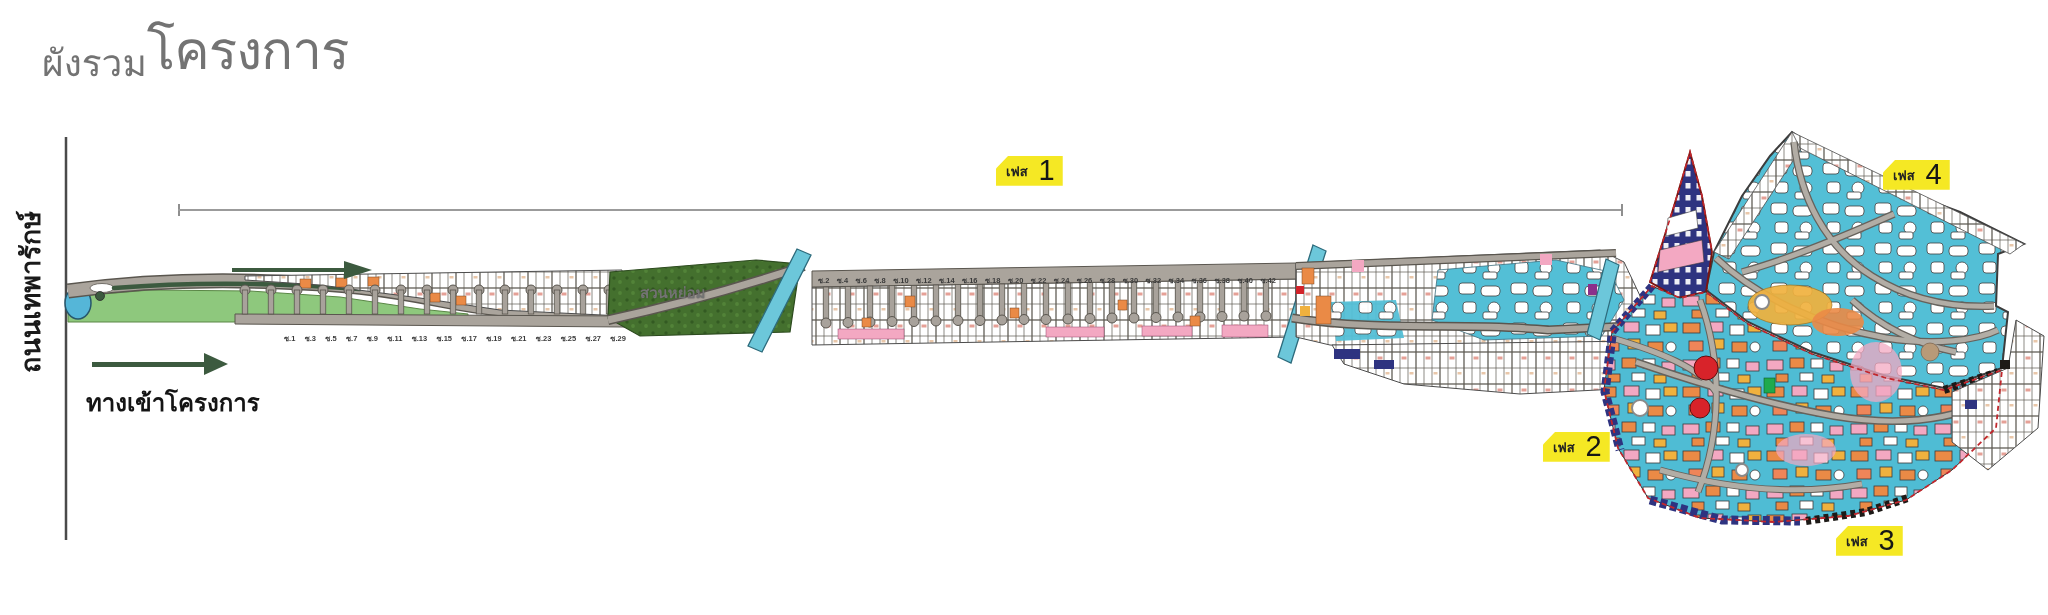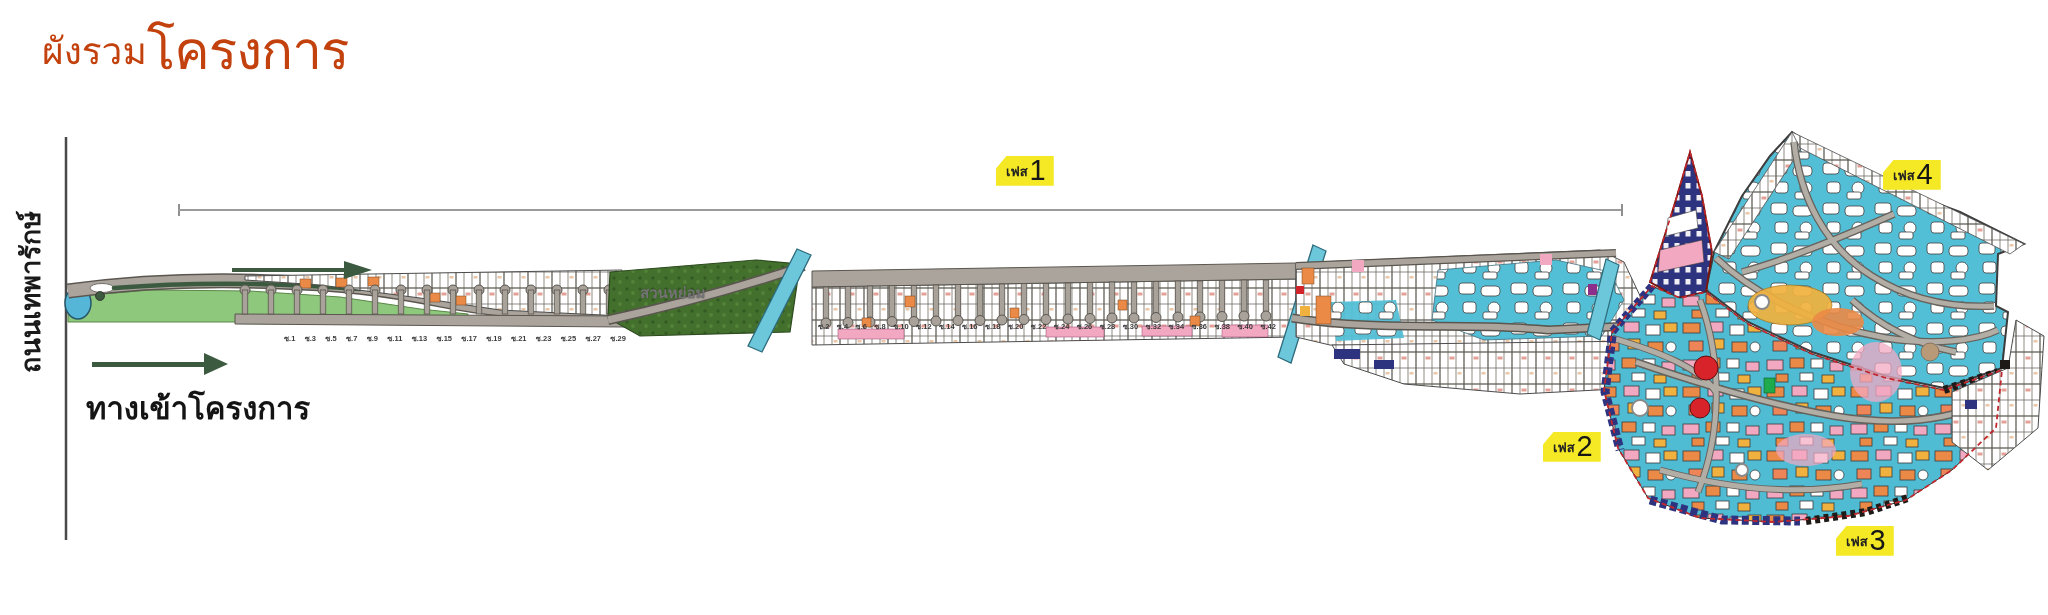--- a/index.html
+++ b/index.html
@@ -1,47 +1,47 @@
 <!DOCTYPE html>
 <html><head>
 <meta charset="utf-8">
 <style>
   html,body{margin:0;padding:0;background:#ffffff;}
   .stage{
     position:relative;width:2048px;height:615px;background:#ffffff;overflow:hidden;
     font-family:"Liberation Sans","DejaVu Sans",sans-serif;color:#1f1f1f;
   }
   .map-svg{position:absolute;left:0;top:0;}
-  .title{position:absolute;left:42px;top:8px;display:flex;align-items:center;color:#c2410c;}
+  .title{position:absolute;left:42px;top:8px;display:flex;align-items:flex-end;color:#737373;}
   .title .t-prefix{font-size:37px;font-weight:500;letter-spacing:0;}
   .title .t-main{font-size:53px;font-weight:500;letter-spacing:-1px;}
   .road-name{
     position:absolute;left:30px;top:292px;transform:translate(-50%,-50%) rotate(-90deg);
     font-size:27px;font-weight:700;color:#1a1a1a;white-space:nowrap;
   }
   .dim-line{position:absolute;left:178px;top:204px;width:1445px;height:12px;}
   .dim-line .bar{position:absolute;left:0;right:0;top:5px;height:2px;background:#9b9b9b;}
   .dim-line::before,.dim-line::after{content:"";position:absolute;top:0;width:2px;height:12px;background:#8f8f8f;}
   .dim-line::before{left:0;} .dim-line::after{right:0;}
   .phase-tags .phase-tag{
-    position:absolute;background:#f5e824;display:flex;align-items:flex-end;gap:2px;
+    position:absolute;background:#f5e824;display:flex;align-items:flex-end;gap:11px;
     padding:3px 8px 3px 10px;clip-path:polygon(0 42%,18% 0,100% 0,100% 100%,0 100%);
   }
   .phase-tag .ph-prefix{font-size:13px;font-weight:700;line-height:1.6;color:#222;}
   .phase-tag .ph-num{font-size:29px;font-weight:500;line-height:0.82;color:#161616;}
   .garden-label{position:absolute;left:640px;top:281px;font-size:15px;font-weight:700;color:#737373;text-shadow:0 0 2px rgba(0,0,0,.35);}
   .soi-row{position:absolute;display:flex;justify-content:space-between;font-size:7.5px;color:#3b3b3b;font-weight:700;}
   .soi-lower{left:284px;top:303px;width:342px;margin-top:29px;}
-  .soi-upper{left:818px;top:274px;width:458px;margin-top:46px;}
+  .soi-upper{left:818px;top:274px;width:458px;}
   .entr-arrow{position:absolute;left:92px;top:362px;width:112px;height:5px;background:#3c5a3f;}
   .entr-arrow::after{
     content:"";position:absolute;right:-24px;top:-9px;width:0;height:0;
     border-left:24px solid #3c5a3f;border-top:11px solid transparent;border-bottom:11px solid transparent;
   }
-  .entr-label{position:absolute;left:86px;top:383px;font-size:31px;font-weight:700;color:#141414;}
+  .entr-label{position:absolute;left:86px;top:383px;font-size:24px;font-weight:700;color:#141414;}
 </style>
 </head>
 <body>
 
 <div class="stage">
 
   <svg class="map-svg" width="2048" height="615" viewBox="0 0 2048 615">
     <defs>
       <pattern id="cells" width="24" height="32" patternUnits="userSpaceOnUse">
         <rect width="24" height="32" fill="#ffffff"></rect>

